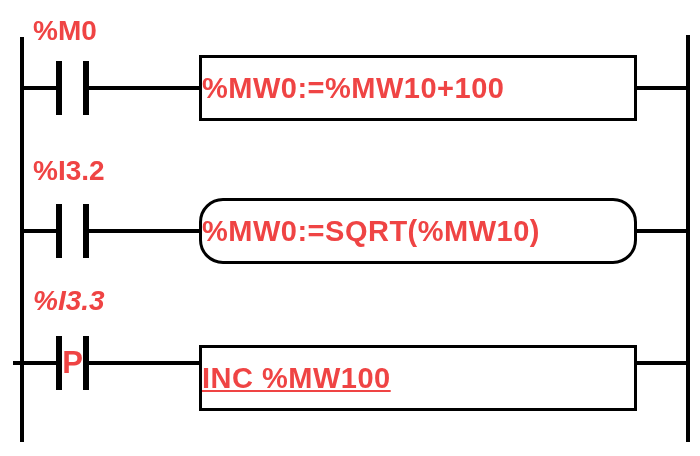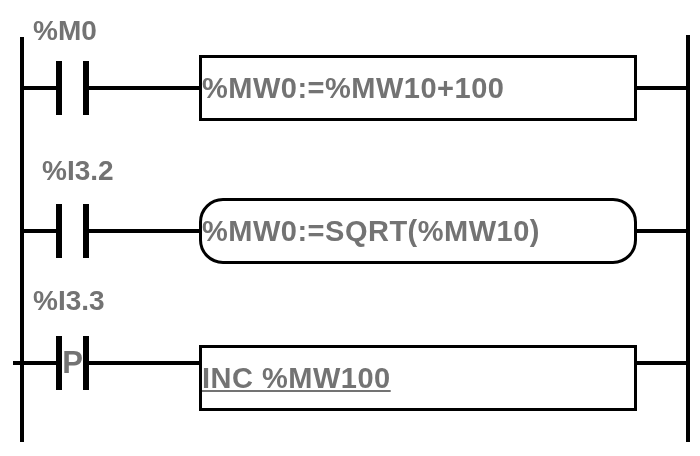--- a/index.html
+++ b/index.html
@@ -4,21 +4,21 @@
 <style>
   html, body { margin: 0; padding: 0; }
   body { background: #ffffff; }
   .canvas {
     position: relative;
     width: 700px;
     height: 456px;
     background: #ffffff;
     font-family: "Liberation Sans", sans-serif;
     font-weight: bold;
-    color: #737373;
+    color: #ef4444;
     overflow: hidden;
   }
   .rail, .wire, .bar {
     position: absolute;
     background: #000000;
   }
   .opblock {
     position: absolute;
     left: 199px;
     width: 438px;
@@ -75,36 +75,36 @@
     <div class="wire" style="left:89px; top:86px; width:113px;"></div>
 
     <div class="opblock" style="top:55px;">
       <span>%MW0:=%MW10+100</span>
     </div>
 
     <div class="wire" style="left:634px; top:86px; width:54px;"></div>
   </div>
 
   <div>
-    <div class="clabel" style="top:156px;margin-left:9px;">%I3.2</div>
+    <div class="clabel" style="top:156px;">%I3.2</div>
 
     <div class="wire" style="left:20px; top:229px; width:36px;"></div>
     <div class="bar" style="left:56px; top:204px;"></div>
     <div class="bar" style="left:83px; top:204px;"></div>
     <div class="wire" style="left:89px; top:229px; width:113px;"></div>
 
     <div class="opblock" style="top:198px;border-radius:24px;">
       <span>%MW0:=SQRT(%MW10)</span>
     </div>
 
     <div class="wire" style="left:634px; top:229px; width:54px;"></div>
   </div>
 
   <div>
-    <div class="clabel" style="top:286px;">%I3.3</div>
+    <div class="clabel" style="top:286px;font-style:italic;">%I3.3</div>
 
     <div class="wire" style="left:13px; top:361px; width:43px;"></div>
     <div class="bar" style="left:56px; top:336px;"></div>
     <div class="psym">P</div>
     <div class="bar" style="left:83px; top:336px;"></div>
     <div class="wire" style="left:89px; top:361px; width:113px;"></div>
 
     <div class="opblock" style="top:345px;text-decoration:underline;">
       <span>INC %MW100</span>
     </div>

